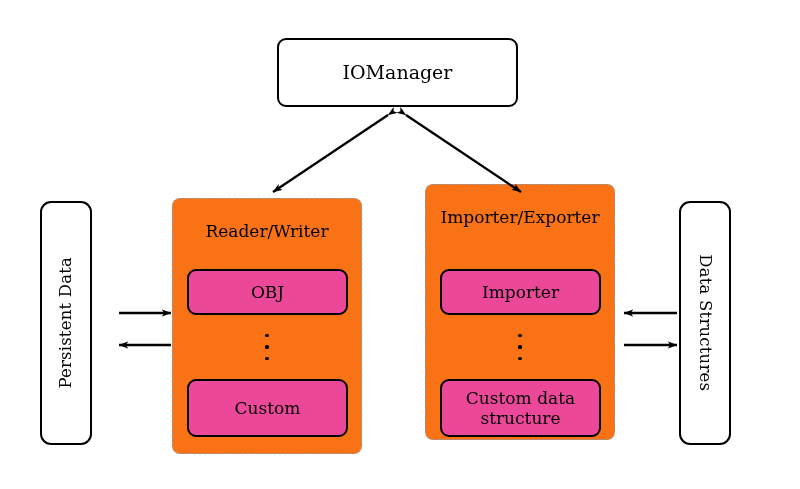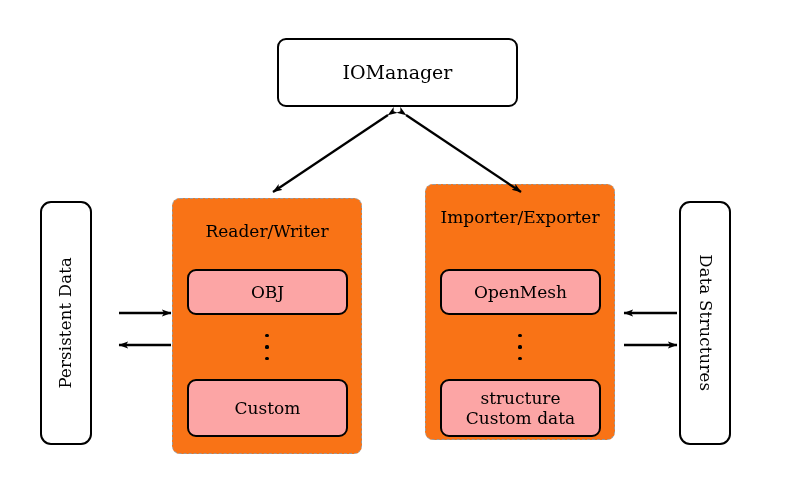--- a/index.html
+++ b/index.html
@@ -18,21 +18,21 @@
     display:flex;align-items:center;justify-content:center;
     text-align:center;
     color:#000;
     line-height:1.18;
   }
   .hard{
     border:2.6px solid #000;
     border-radius:9px;
     background:#ffffff;
   }
-  .hard.filled{background:#fca5a5;}
+  .hard.filled{background:#ec4899;}
 
   
   .side-box{
     width:52px;
     border:2.8px solid #000;
     border-radius:11px;
     background:#ffffff;
   }
   .side-label{
     white-space:nowrap;
@@ -113,32 +113,32 @@
 
   <div class="node hard filled" style="left:187px;top:379px;width:161px;height:58px;font-size:17px;">
     <span>Custom</span>
   </div>
 
   <div class="group" style="left:425px;top:184px;width:190px;height:256px;">
     <div class="group-title" style="top:22px;">Importer/Exporter</div>
   </div>
 
   <div class="node hard filled" style="left:440px;top:269px;width:161px;height:46px;font-size:17px;">
-    <span>OpenMesh</span>
+    <span>Importer</span>
   </div>
 
   <div class="ellipsis" style="left:510px;top:334px;">
     <i></i>
       <i></i>
       <i></i>
   </div>
 
   <div class="node hard filled" style="left:440px;top:379px;width:161px;height:58px;font-size:17px;flex-direction:column;">
+    <span>Custom data</span>
     <span>structure</span>
-    <span>Custom data</span>
   </div>
 
   <svg id="arrows" viewBox="0 0 800 489">
     <defs>
       <marker id="ah" markerWidth="11" markerHeight="11" refX="9.2" refY="4" orient="auto" markerUnits="userSpaceOnUse">
         <path d="M0,0.4 L9.6,4 L0,7.6 L2.4,4 Z" fill="#000"></path>
       </marker>
       <marker id="ah2" markerWidth="11" markerHeight="11" refX="9.2" refY="4" orient="auto" markerUnits="userSpaceOnUse">
         <path d="M0,0.4 L9.6,4 L0,7.6 L2.4,4 Z" fill="#000"></path>
       </marker>

